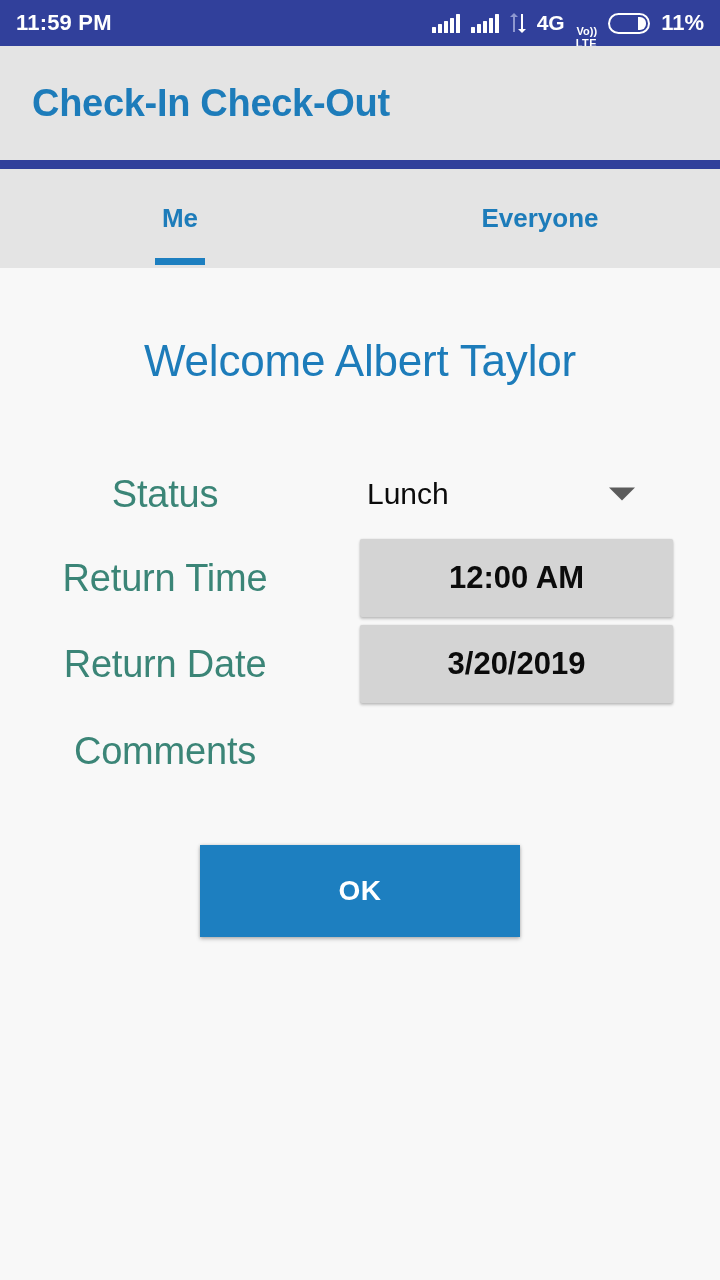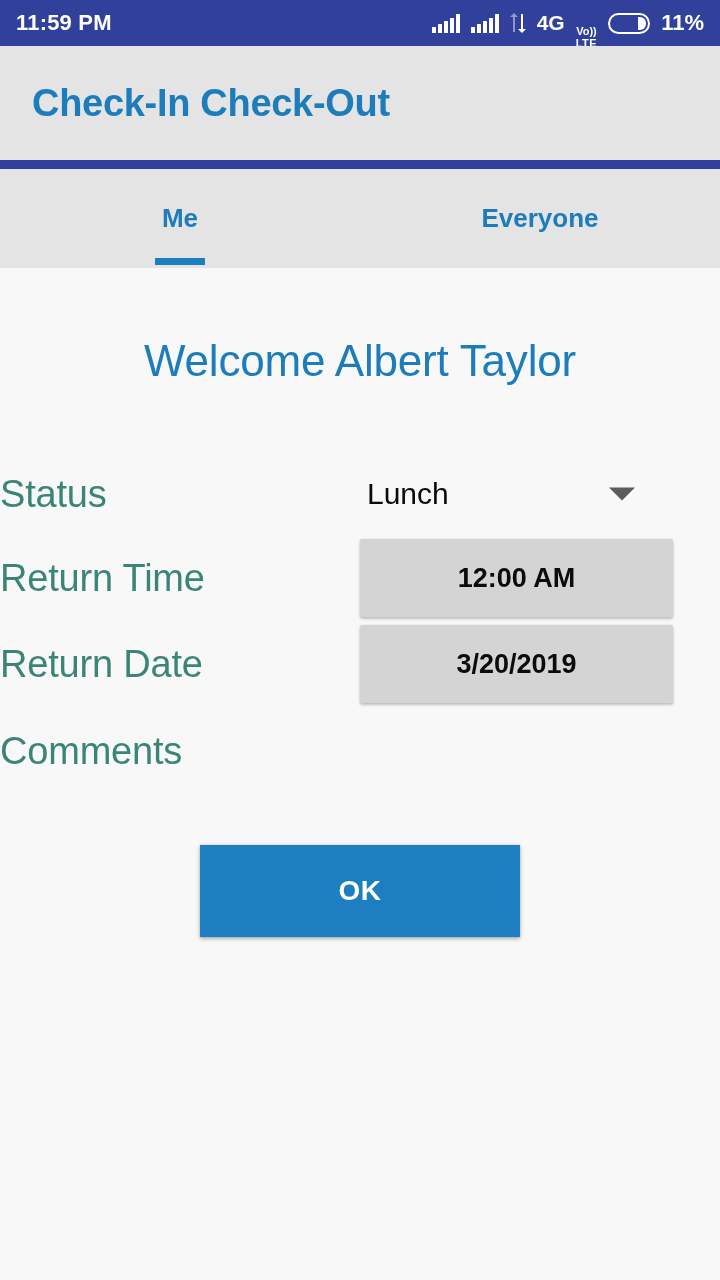--- a/index.html
+++ b/index.html
@@ -70,21 +70,21 @@
     height: 20px;
   }
   .net-label {
     color: #ffffff;
     font-size: 21px;
     font-weight: bold;
   }
   .volte {
     display: flex;
     flex-direction: column;
-    align-items: center;
+    align-items: flex-end;
     line-height: 1;
     color: #ffffff;
     font-size: 11px;
     font-weight: bold;
     margin-top: 28px;
   }
   .volte span { display: block; }
   .volte .v-top { letter-spacing: 0px; }
   .volte .v-bot { letter-spacing: 0.5px; margin-top: 1px; }
 
@@ -190,21 +190,21 @@
   .form {
     margin-top: 72px;
   }
   .row {
     display: flex;
     align-items: center;
     min-height: 72px;
   }
   .row-label {
     width: 360px;
-    text-align: left;
+    text-align: center;
     padding-right: 30px;
     box-sizing: border-box;
     color: #3b8577;
     font-size: 38px;
     font-weight: normal;
     letter-spacing: -0.2px;
   }
   .row-field {
     flex: 1;
     display: flex;
@@ -241,21 +241,21 @@
   .row-button { margin-bottom: 8px; }
   .gray-btn {
     width: 313px;
     height: 78px;
     background: #d4d4d4;
     border: none;
     border-radius: 2px;
     box-shadow: 0 2px 3px rgba(0,0,0,0.22), 0 0 2px rgba(0,0,0,0.12);
     color: #0b0b0b;
     font-family: "Liberation Sans", sans-serif;
-    font-size: 27px;
+    font-size: 31px;
     font-weight: bold;
     cursor: pointer;
   }
 
   
   .row-comments { margin-top: 12px; gap: 19px; }
   .text-input {
     width: 313px;
     background: transparent;
     border: none;

